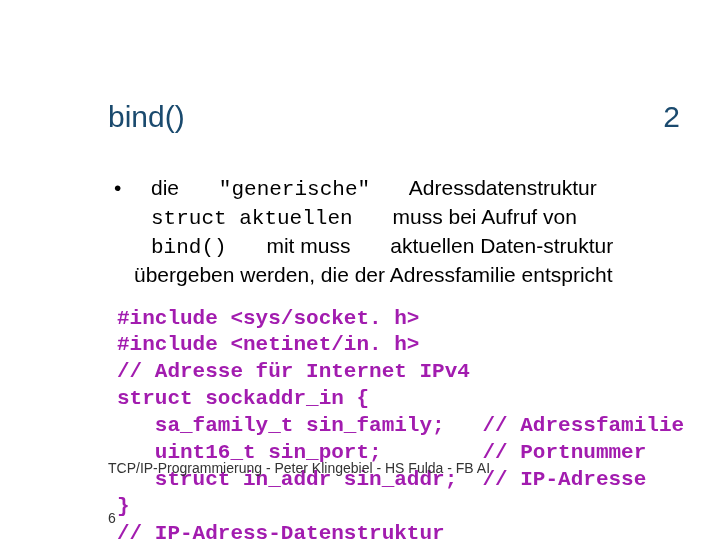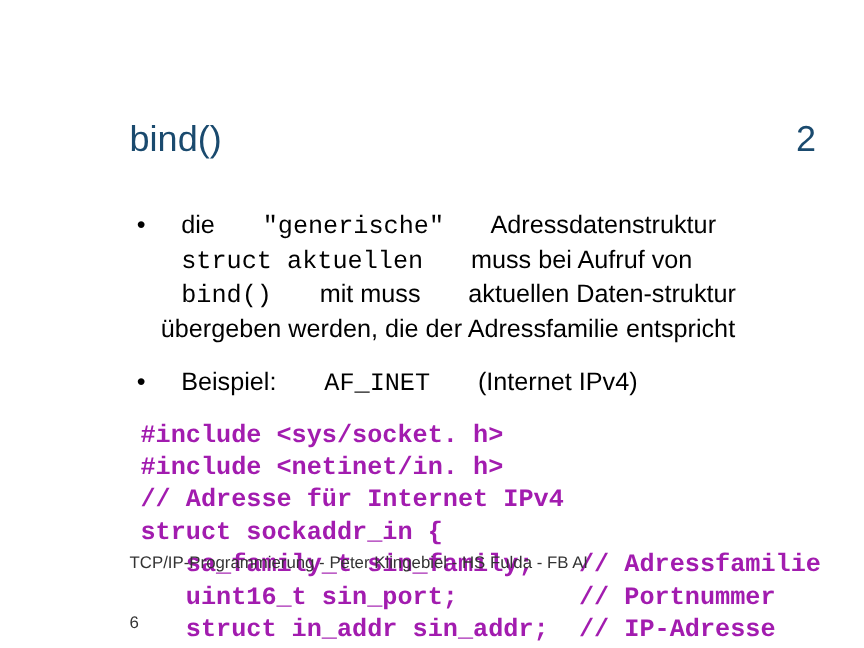--- a/index.html
+++ b/index.html
@@ -74,23 +74,20 @@
 
 <div class="title-row">
   <h1>bind()</h1>
   <span class="num">2</span>
 </div>
 
 <ul class="bullets">
   <li>
     <span>die </span><span class="mono">"generische"</span><span> Adressdatenstruktur </span><span class="mono">struct aktuellen</span><span> muss bei Aufruf von </span><span class="mono">bind()</span><span> mit muss </span><span style="">aktuellen Daten-struktur</span><span> übergeben werden, die der Adressfamilie entspricht</span>
   </li>
-  <li>
-    <span>Beispiel: </span><span class="mono">AF_INET</span><span> (Internet IPv4)</span>
-  </li>
 </ul>
 
 <div class="code-block">#include &lt;sys/socket. h&gt;
 #include &lt;netinet/in. h&gt;
 // Adresse für Internet IPv4
 struct sockaddr_in {
    sa_family_t sin_family;   // Adressfamilie
    uint16_t sin_port;        // Portnummer
    struct in_addr sin_addr;  // IP-Adresse
 }

